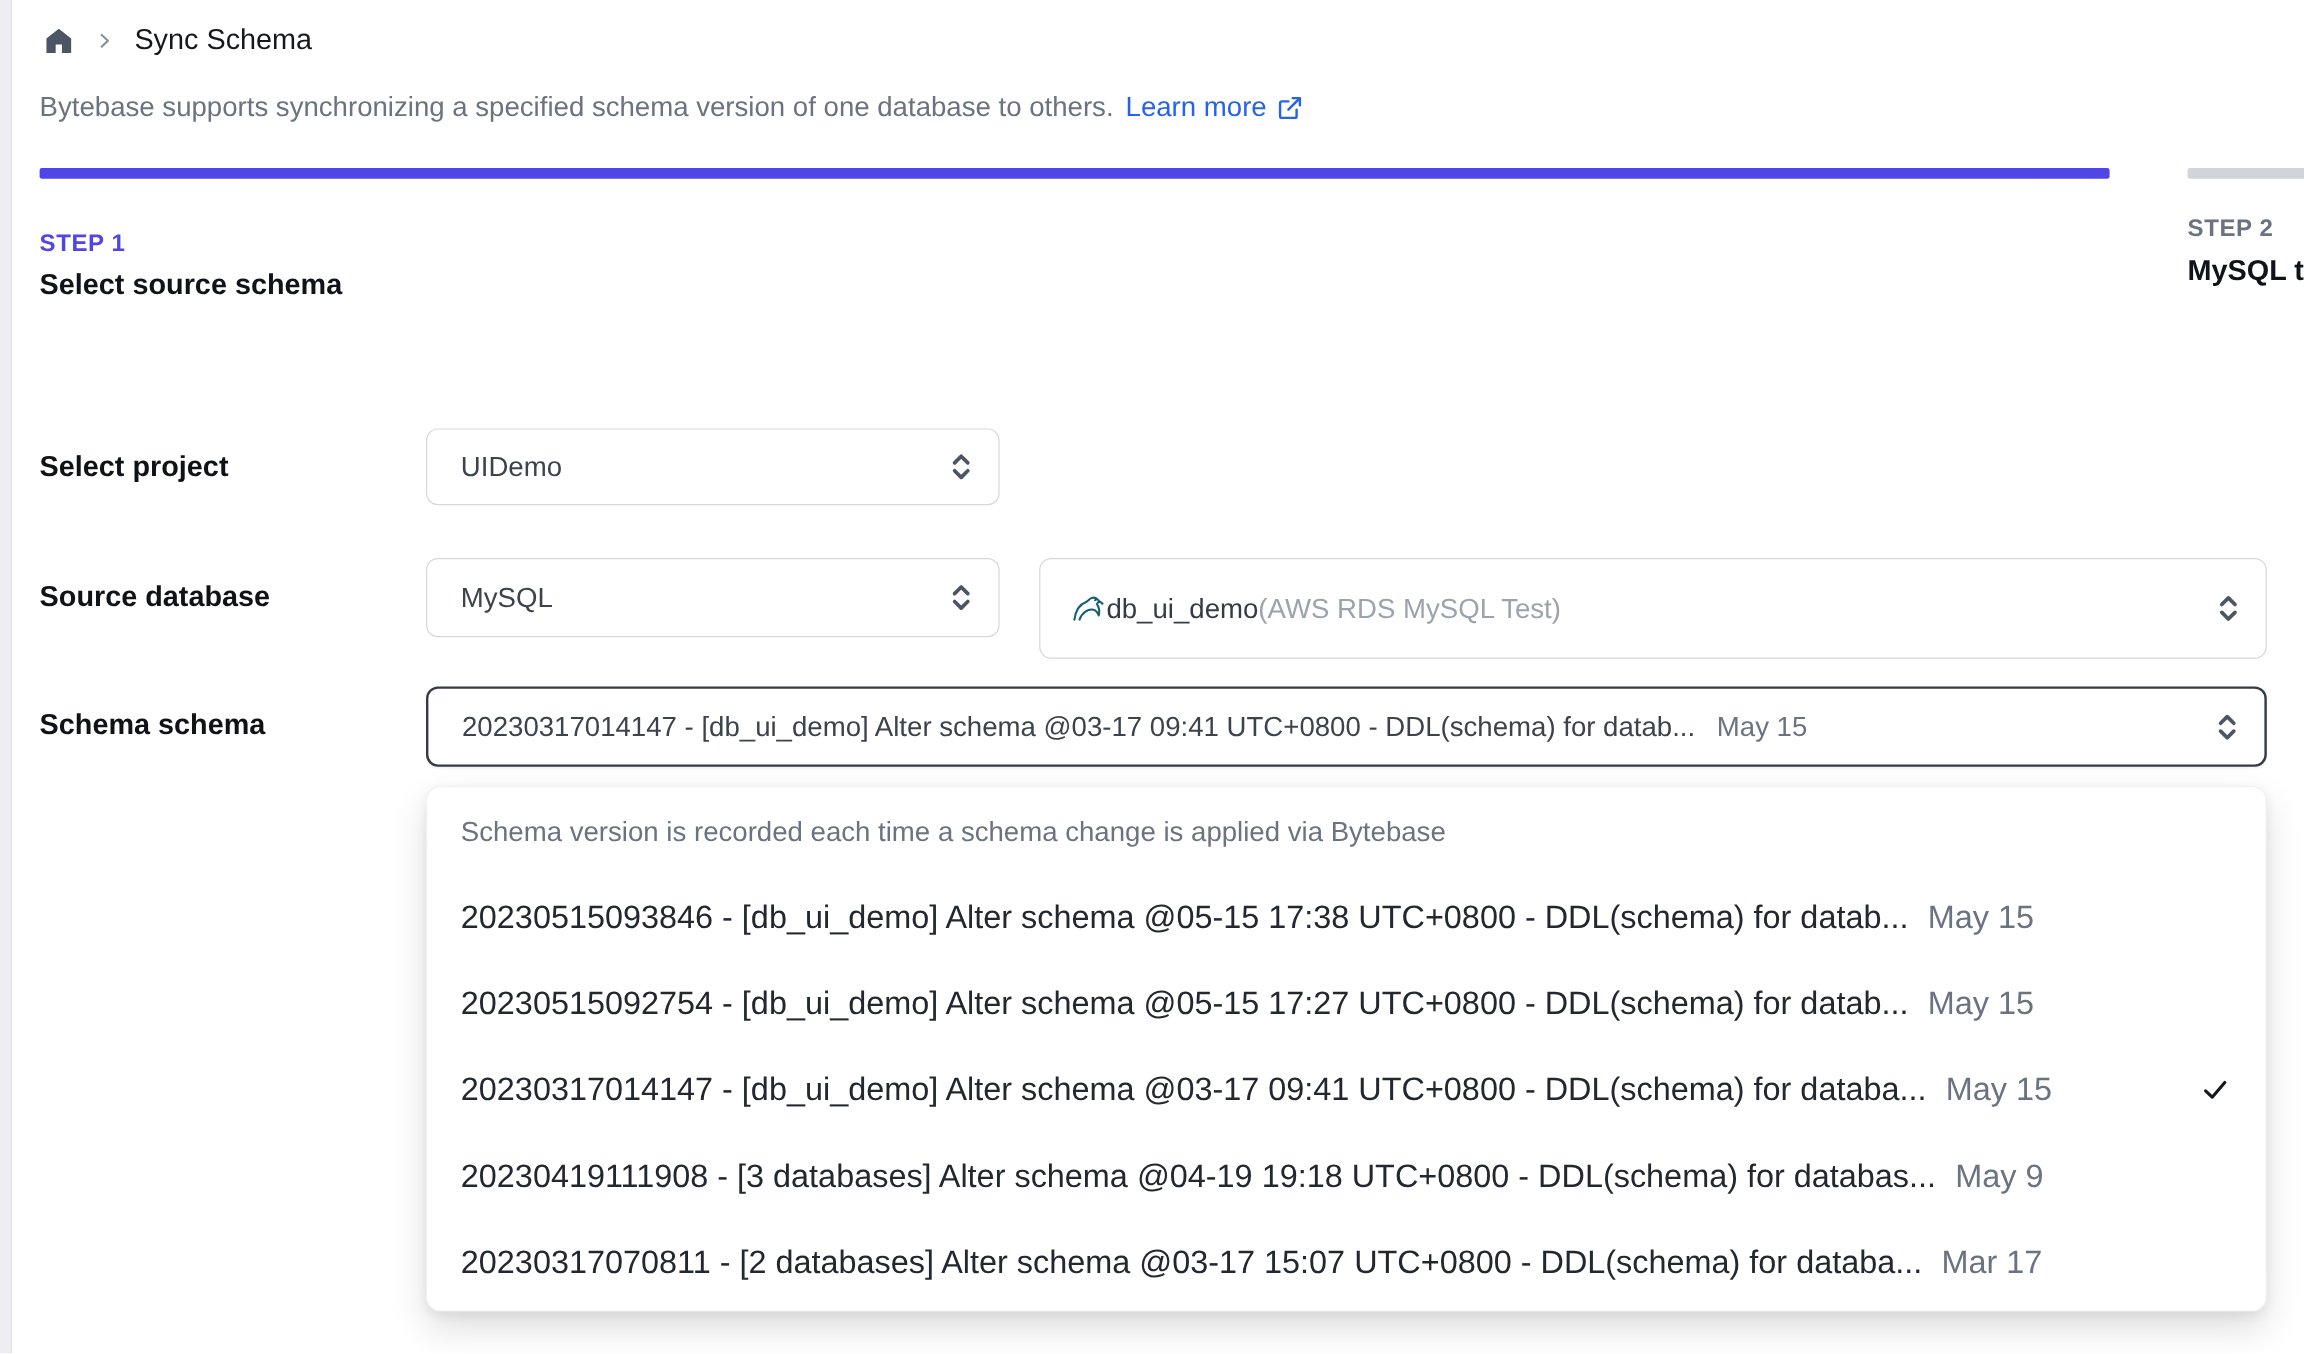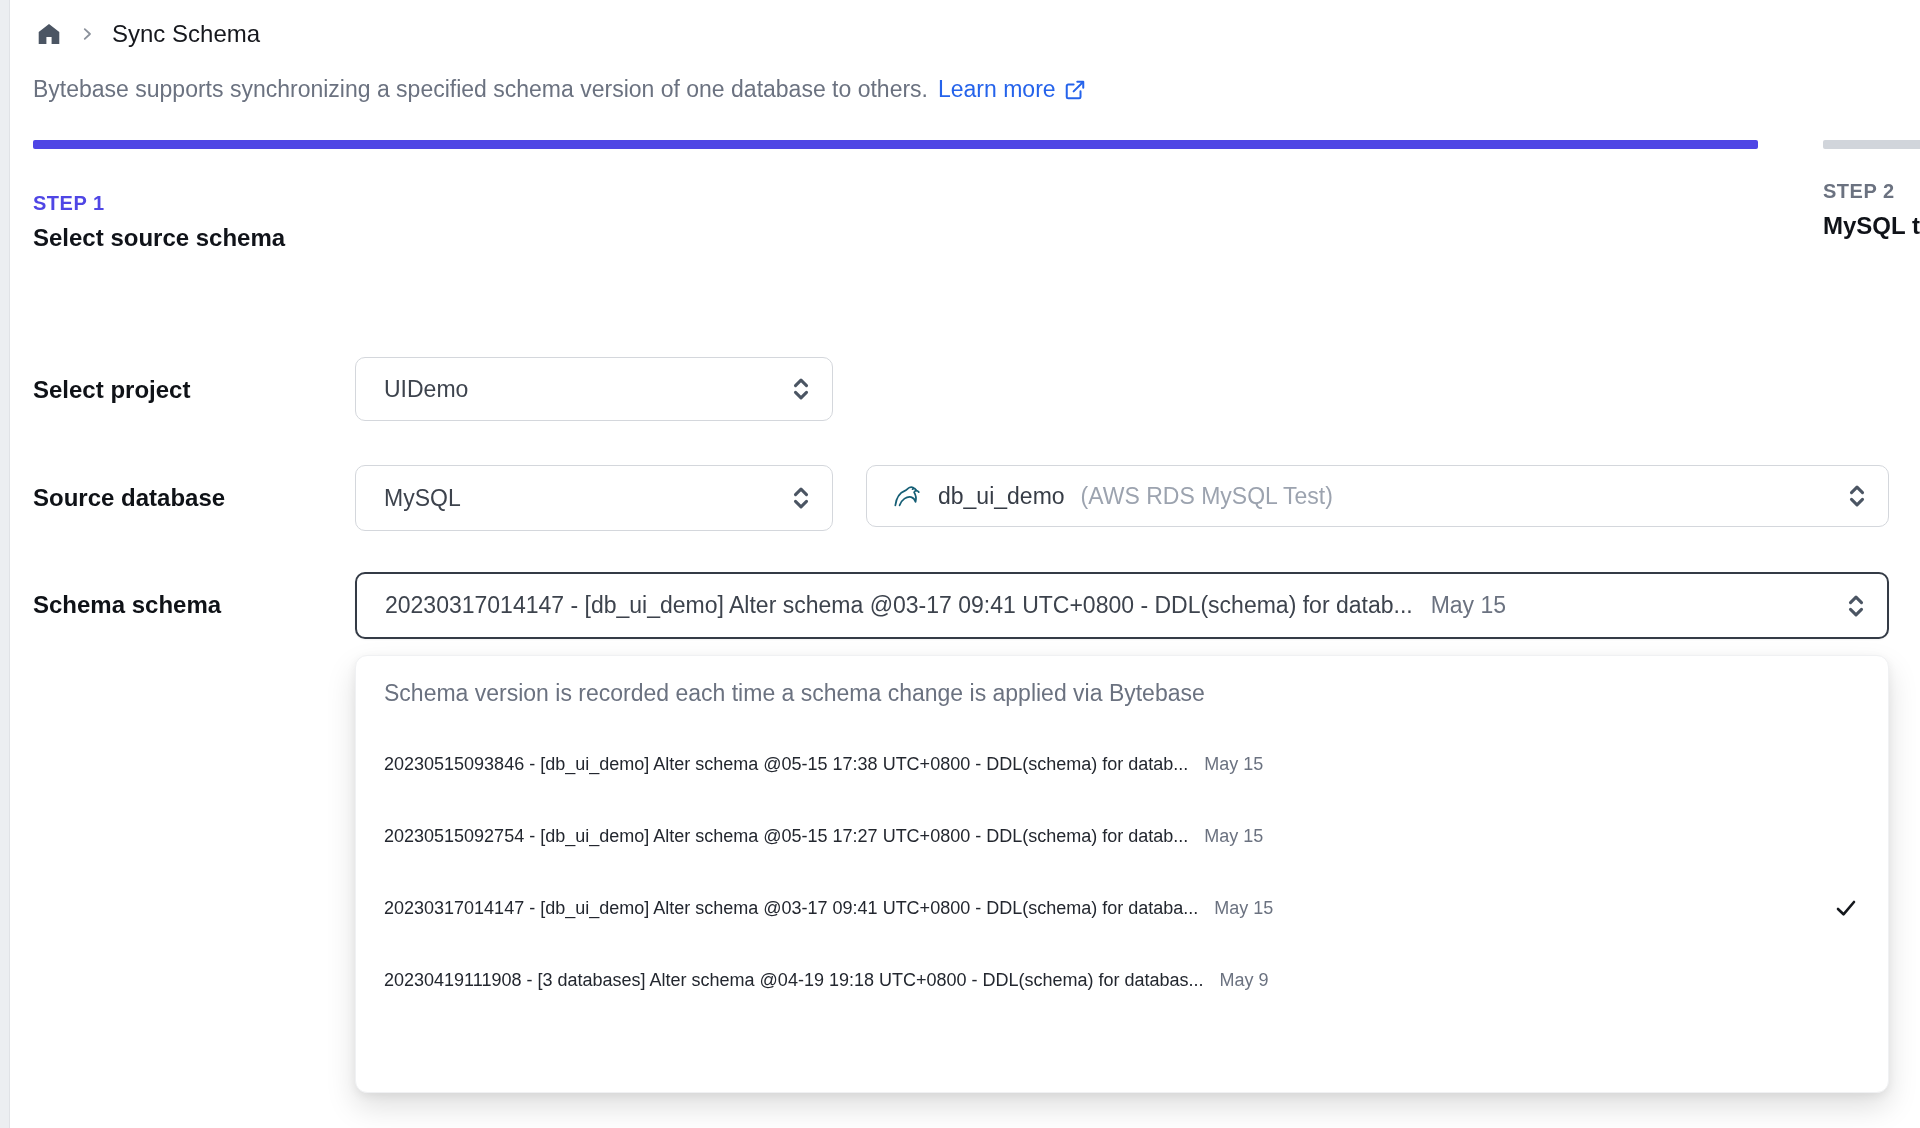--- a/index.html
+++ b/index.html
@@ -45,32 +45,32 @@
   
   .form-label{position:absolute;left:33px;font-size:24px;font-weight:600;color:#0f1217;line-height:30px;}
   .lbl-project{top:375px;}
   .lbl-source{top:483px;}
   .lbl-version{top:590px;}
 
   .select{position:absolute;display:flex;align-items:center;background:#fff;border:1px solid var(--border);border-radius:10px;padding:0 20px 0 28px;font-size:23px;color:var(--text-select);cursor:pointer;}
   .select .chev{margin-left:auto;flex:none;display:flex;align-items:center;}
   .sel-project{left:355px;top:357px;width:478px;height:64px;}
   .sel-env{left:355px;top:465px;width:478px;height:66px;}
-  .sel-db{left:866px;top:465px;width:1023px;height:62px;gap:16px;padding-left:23px;}
+  .sel-db{left:866px;top:465px;width:1023px;height:84px;padding-left:23px;}
   .sel-db .db-name{color:#363c46;font-weight:500;}
   .sel-db .db-detail{color:var(--faint);}
   .sel-version{left:355px;top:572px;width:1534px;height:67px;border:2px solid var(--border-focused);box-shadow:0 1px 2px rgba(0,0,0,.05);}
   .sel-version .ver-text{white-space:nowrap;overflow:hidden;color:var(--text-select);}
   .sel-version .ver-date{flex:none;margin-left:18px;color:var(--muted);}
   .sel-version .chev{margin-left:auto;padding-left:16px;}
 
   
   .dropdown{position:absolute;left:355px;top:655px;width:1534px;height:438px;background:#fff;border:1px solid #f0f1f3;border-radius:12px;box-shadow:0 14px 30px rgba(0,0,0,.13),0 3px 10px rgba(0,0,0,.06);padding:20px 0 0 0;overflow:hidden;}
   .dropdown-header{height:34px;line-height:34px;padding:0 28px;font-size:23px;color:var(--muted);white-space:nowrap;overflow:hidden;margin-bottom:18px;}
-  .option{height:72px;display:flex;align-items:center;padding:0 30px 0 28px;font-size:18px;cursor:pointer;white-space:nowrap;}
+  .option{height:72px;display:flex;align-items:center;padding:0 30px 0 28px;font-size:27px;cursor:pointer;white-space:nowrap;}
   .opt-text{color:var(--text-dark);overflow:hidden;}
   .opt-date{flex:none;margin-left:16px;color:var(--muted);}
   .option .check{display:none;margin-left:auto;flex:none;}
   .option.selected .check{display:flex;align-items:center;}
 
   svg{display:block;}
 </style>
 </head>
 <body>
 
@@ -194,16 +194,21 @@
             </svg>
       </span>
     </div>
 
     <div class="option">
       <span class="opt-text">20230419111908 - [3 databases] Alter schema @04-19 19:18 UTC+0800 - DDL(schema) for databas...</span>
       <span class="opt-date">May 9</span>
 
     </div>
 
+    <div class="option">
+      <span class="opt-text">20230317070811 - [2 databases] Alter schema @03-17 15:07 UTC+0800 - DDL(schema) for databa...</span>
+      <span class="opt-date">Mar 17</span>
+
+    </div>
   </div>
   </div>
 
 </div>
 
 </body></html>

